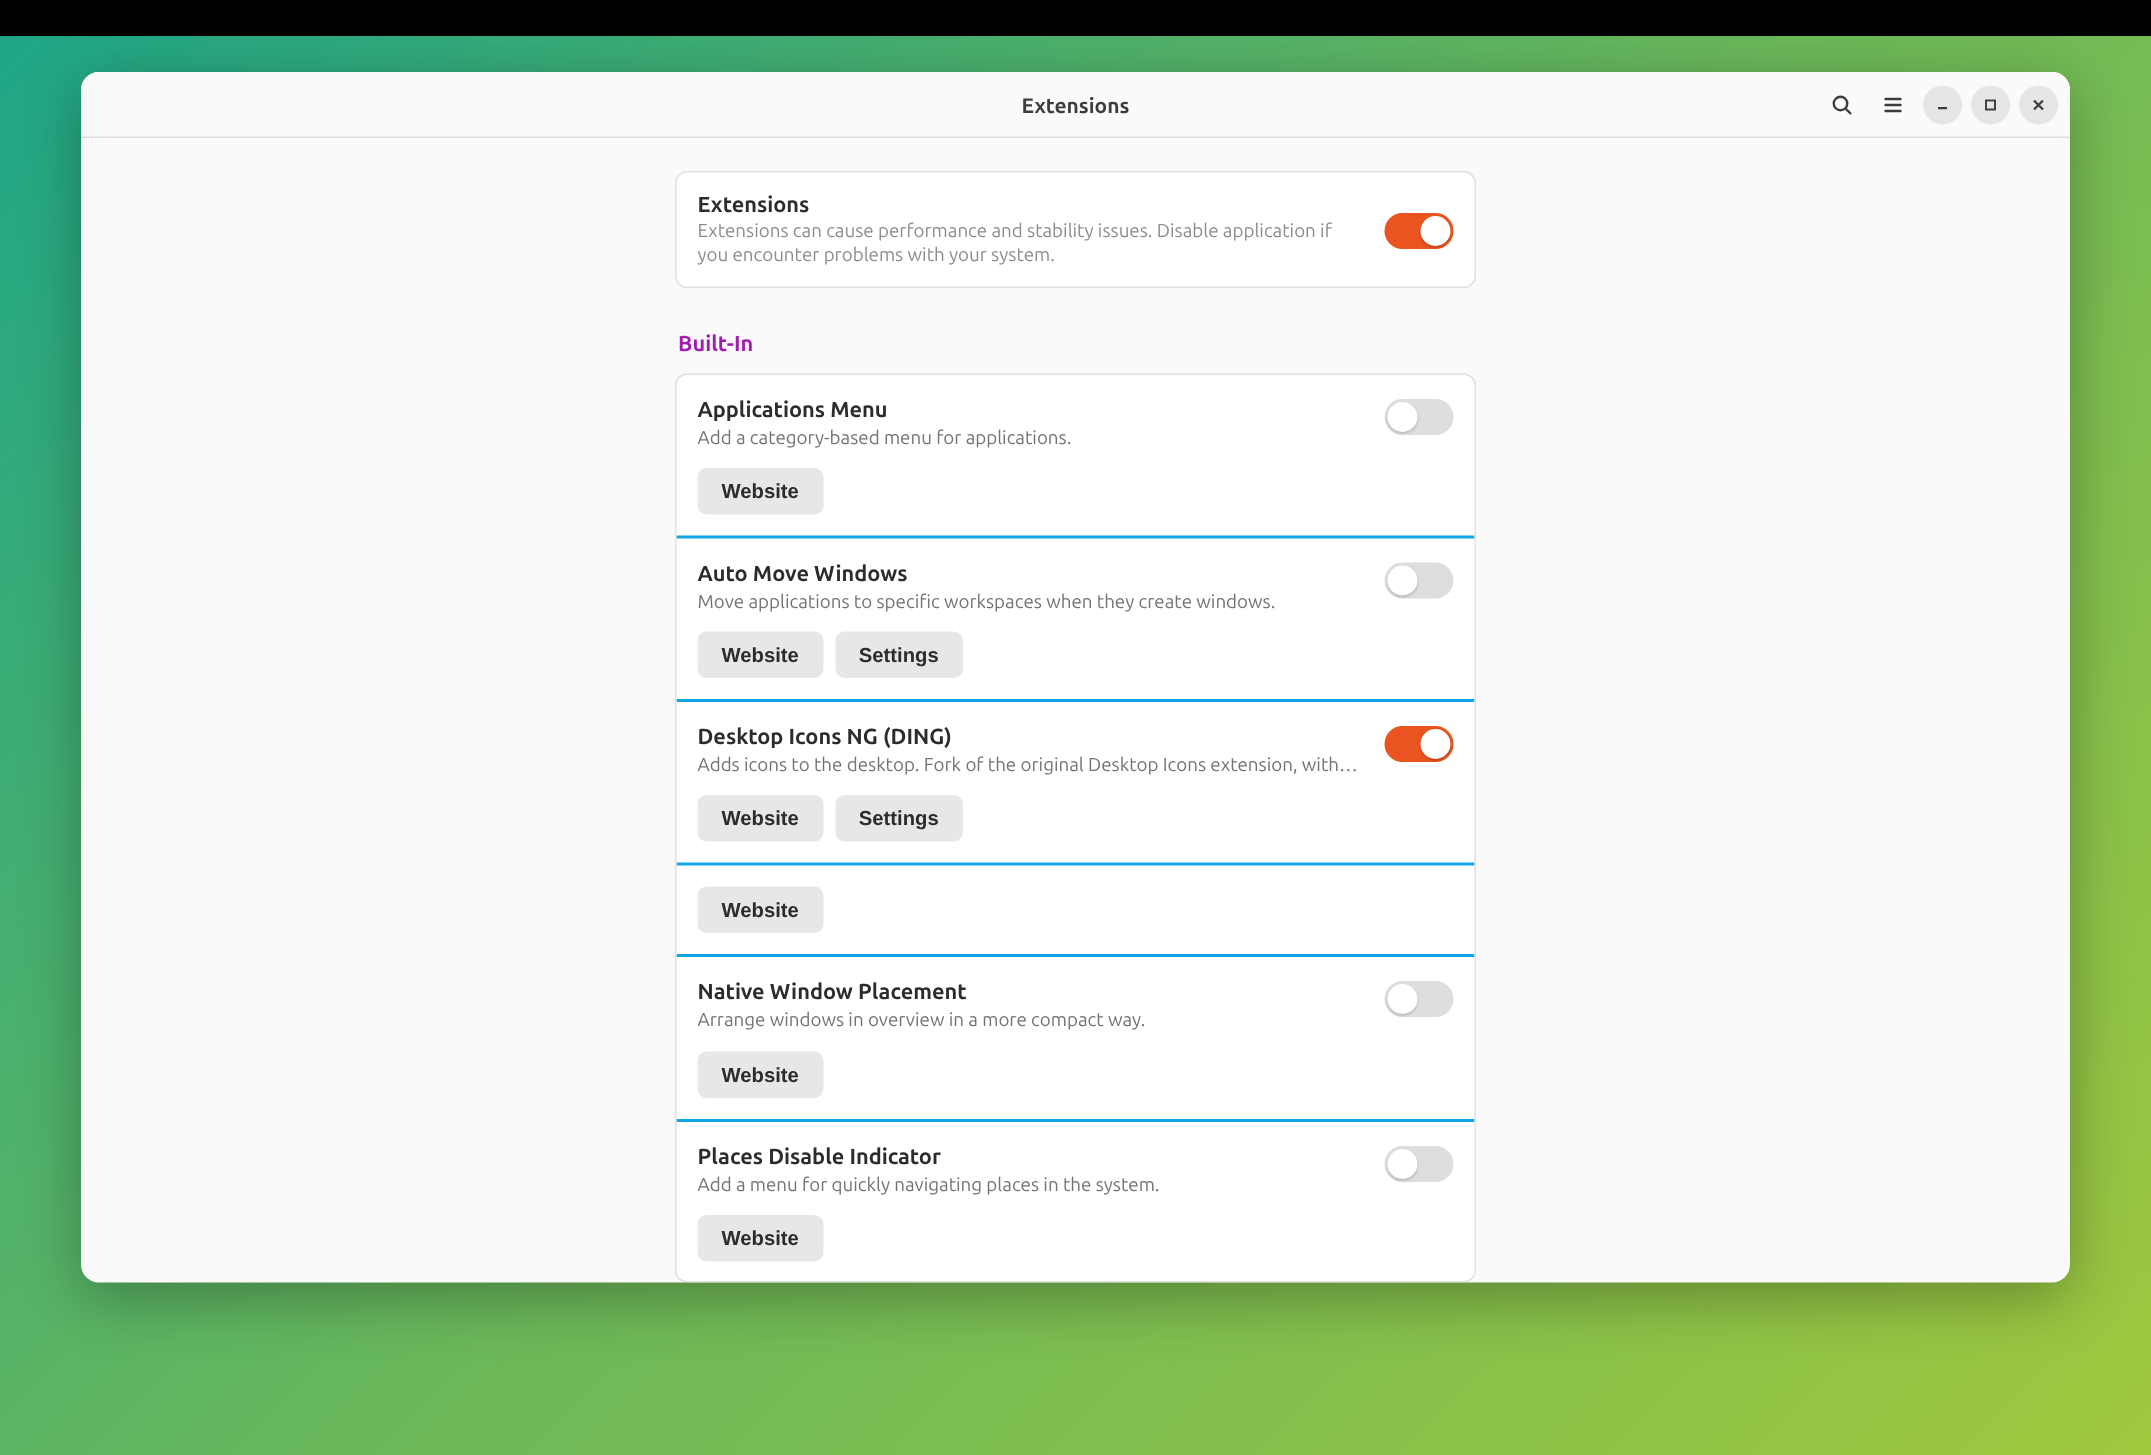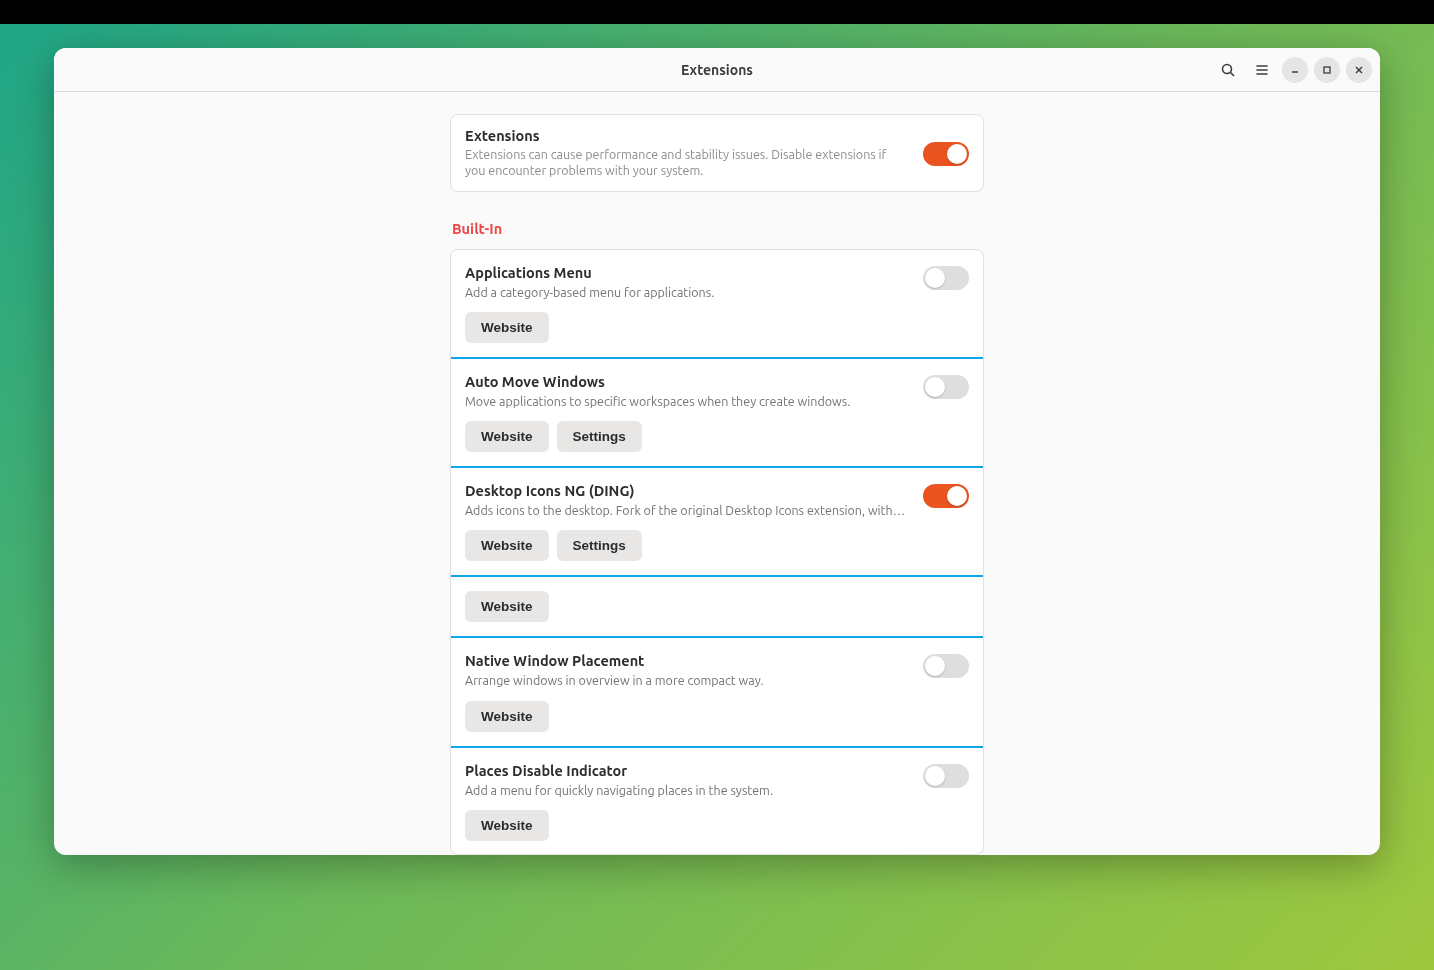--- a/index.html
+++ b/index.html
@@ -119,21 +119,21 @@
       margin-bottom: 2px;
     }
     .card-desc {
       font-size: 12.5px;
       color: #8c8c8c;
       line-height: 1.3;
     }
     .section-header {
       font-size: 14.5px;
       font-weight: 700;
-      color: #ef4444;
+      color: #a21caf;
       margin-top: 28px;
       margin-bottom: 12px;
       padding-left: 2px;
     }
     .ext-list {
       border: 1px solid #e0e0e0;
       border-radius: 8px;
       background: #fff;
       overflow: hidden;
     }
@@ -267,21 +267,21 @@
         </button>
       </div>
     </div>
 
     <div class="content">
       <div class="content-inner">
 
         <div class="global-card">
           <div class="card-text">
             <div class="card-title">Extensions</div>
-            <div class="card-desc">Extensions can cause performance and stability issues. Disable extensions if you encounter problems with your system.</div>
+            <div class="card-desc">Extensions can cause performance and stability issues. Disable application if you encounter problems with your system.</div>
           </div>
           <div class="toggle on">
             <div class="knob"></div>
           </div>
         </div>
 
         <div class="section-header">Built-In</div>
 
         <div class="ext-list" id="ext-list">
 

